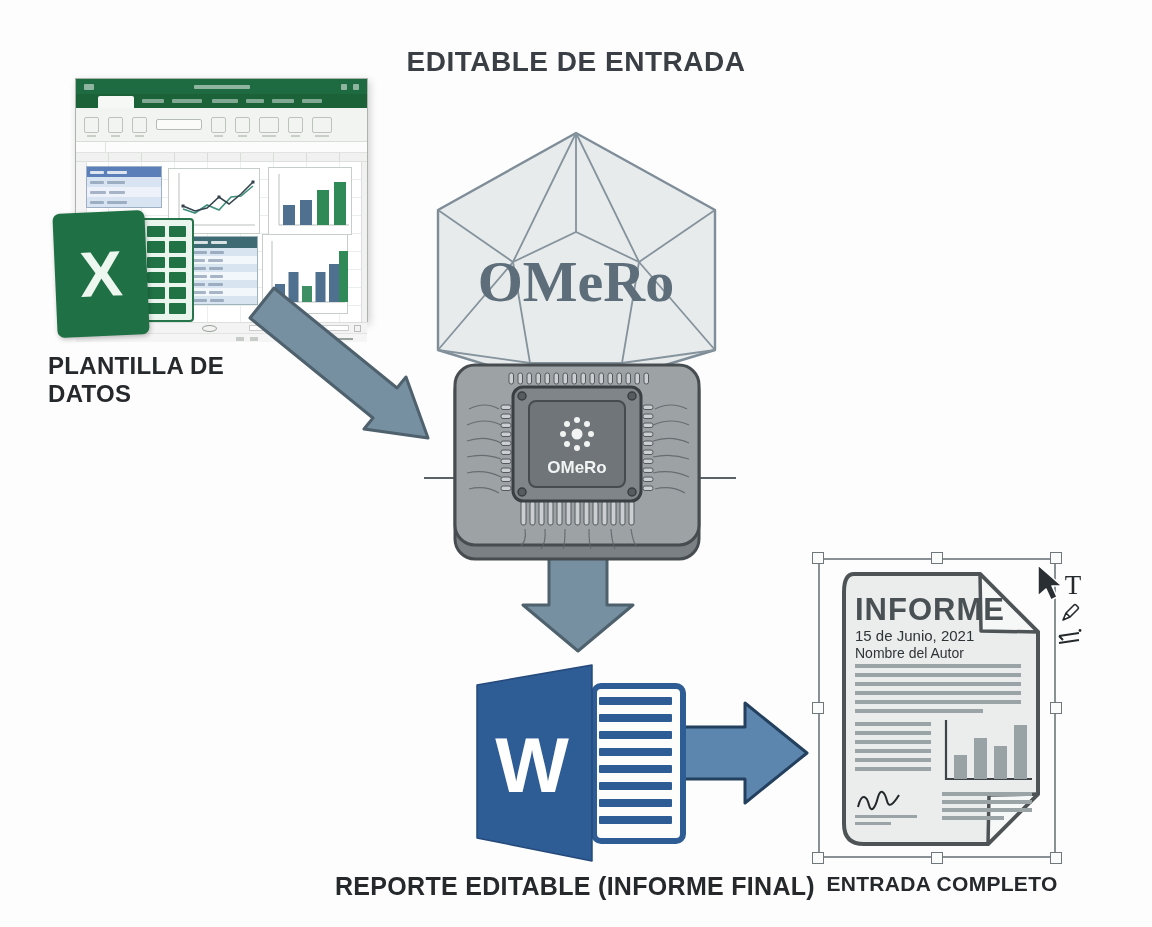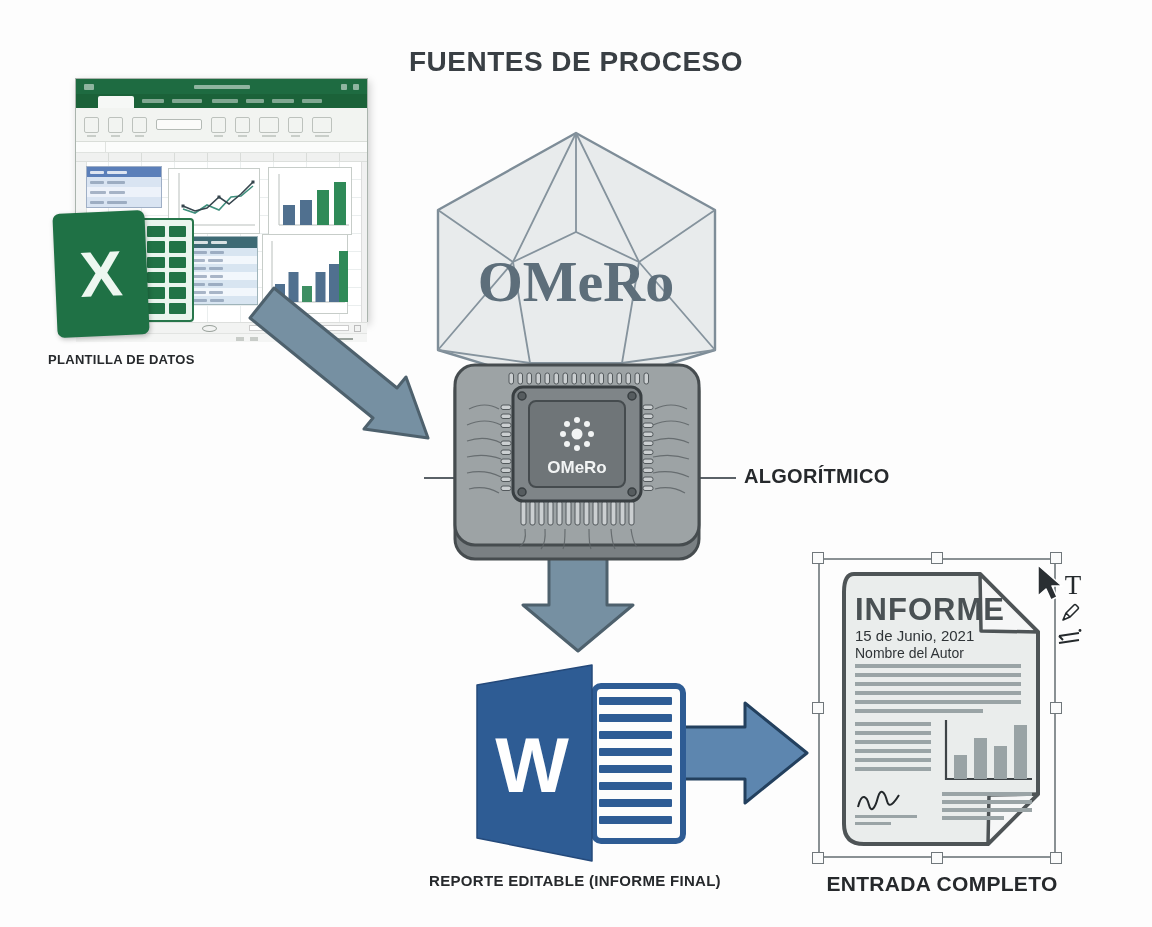--- a/index.html
+++ b/index.html
@@ -44,42 +44,42 @@
      gap:4px; padding:6px; z-index:5; }
   .xlogo-sheet div { background:#217346; border-radius:1px; }
   .xlogo-x { left:55px; top:212px; width:92px; height:124px; background:#1F7145; border-radius:7px;
      transform:rotate(-2.5deg); display:flex; align-items:center; justify-content:center; z-index:6;
      box-shadow:1px 2px 5px rgba(0,0,0,.25); }
   .xlogo-x span { color:#EDF7F0; font-size:64px; font-weight:bold; font-family:"Liberation Sans",sans-serif; }
 
   
   .title { left:296px; top:46px; width:560px; text-align:center; font-size:28px; font-weight:600;
            color:#393F44; letter-spacing:.5px; }
-  .caption { font-size:13px; }
+  .caption { font-size:24px; }
   .stub { background:#5A6167; height:2px; }
 
   
   .word-doc { left:591px; top:683px; width:95px; height:161px; background:#FDFDFC; border:6px solid #2E5C94;
               border-radius:10px; padding:8px 8px 8px 2px; z-index:4; }
   .word-doc div { height:8px; background:#2E5C94; border-radius:1px; margin-bottom:9px; }
 
   
   .sel-box { left:818px; top:558px; width:238px; height:300px; border:2px solid #8A9194; }
   .handle { width:12px; height:12px; background:#FAFBFB; border:1.5px solid #70777B; z-index:8; }
 
   .tool-t { left:1060px; top:570px; width:26px; text-align:center; font-size:27px;
             font-family:"Liberation Serif", serif; color:#24292C; }
   svg text { user-select:none; }
 </style>
 </head>
 <body>
 
 <div id="canvas">
 
-  <div class="abs title">FUENTES DE PROCESO</div>
+  <div class="abs title">EDITABLE DE ENTRADA</div>
 
   <div class="abs xl-win">
     <div class="xl-title">
       <div class="mark" style="left:118px; top:6px; width:56px; height:4px;"></div>
       <div class="mark" style="left:8px; top:5px; width:10px; height:6px;"></div>
       <div class="mark" style="right:8px; top:5px; width:6px; height:6px;"></div>
       <div class="mark" style="right:20px; top:5px; width:6px; height:6px;"></div>
     </div>
     <div class="xl-tabs">
       <div class="xl-tab-sel"></div>
@@ -360,21 +360,20 @@
         <circle cx="118" cy="87" r="3"></circle>
       <circle cx="128" cy="91" r="3"></circle>
         <circle cx="138" cy="87" r="3"></circle>
     </g>
     <text x="128" y="116" text-anchor="middle" font-family="Liberation Sans, sans-serif" font-weight="bold" font-size="17" fill="#F2F4F4">OMeRo</text>
   </svg>
 
   <div class="abs stub" style="left:424px; top:477px; width:32px;"></div>
 
   <div class="abs lbl" style="left:744px; top:463px; width:220px; font-size:20px; line-height:27px;">
-    <div>ALGORÍTMICO</div>
   </div>
   <div class="abs stub" style="left:700px; top:477px; width:36px;"></div>
 
   <svg class="abs" style="left:512px; top:553px;" width="132" height="102" viewBox="0 0 132 102">
     <path d="M 37,0 H 95 V 52 H 121 L 66,98 L 11,52 H 37 Z" fill="#7690A2" stroke="#4E616D" stroke-width="3" stroke-linejoin="round"></path>
   </svg>
 
   <svg class="abs" style="left:663px; top:693px; z-index:2;" width="152" height="122" viewBox="0 0 152 122">
     <polygon points="7,34 82,34 82,10 144,60 82,110 82,86 7,86" fill="#5D86AF" stroke="#23405E" stroke-width="3" stroke-linejoin="round"></polygon>
   </svg>
@@ -446,16 +445,16 @@
   </svg>
   <div class="abs tool-t">T</div>
   <svg class="abs" style="left:1058px; top:601px;" width="24" height="24" viewBox="0 0 24 24">
     <path d="M 5,19 L 8,12 L 16,4 Q 17,3 18,4 L 20,6 Q 21,7 20,8 L 12,16 Z M 8,12 L 12,16" fill="none" stroke="#24292C" stroke-width="1.6" stroke-linejoin="round"></path>
   </svg>
   <svg class="abs" style="left:1055px; top:628px;" width="28" height="20" viewBox="0 0 28 20">
     <path d="M 4,8 L 24,5 M 4,15 L 24,12 M 4,8 l 4,4" fill="none" stroke="#24292C" stroke-width="2"></path>
     <circle cx="25" cy="2.5" r="1.4" fill="#24292C"></circle>
   </svg>
 
-  <div class="abs lbl caption" style="left:330px; top:872px; width:490px; text-align:center; font-size:15px;">REPORTE EDITABLE (INFORME FINAL)</div>
+  <div class="abs lbl caption" style="left:330px; top:872px; width:490px; text-align:center; font-size:25px;">REPORTE EDITABLE (INFORME FINAL)</div>
   <div class="abs lbl caption" style="left:824px; top:872px; width:236px; text-align:center; font-size:21px;">ENTRADA COMPLETO</div>
 
 </div>
 
 </body></html>

